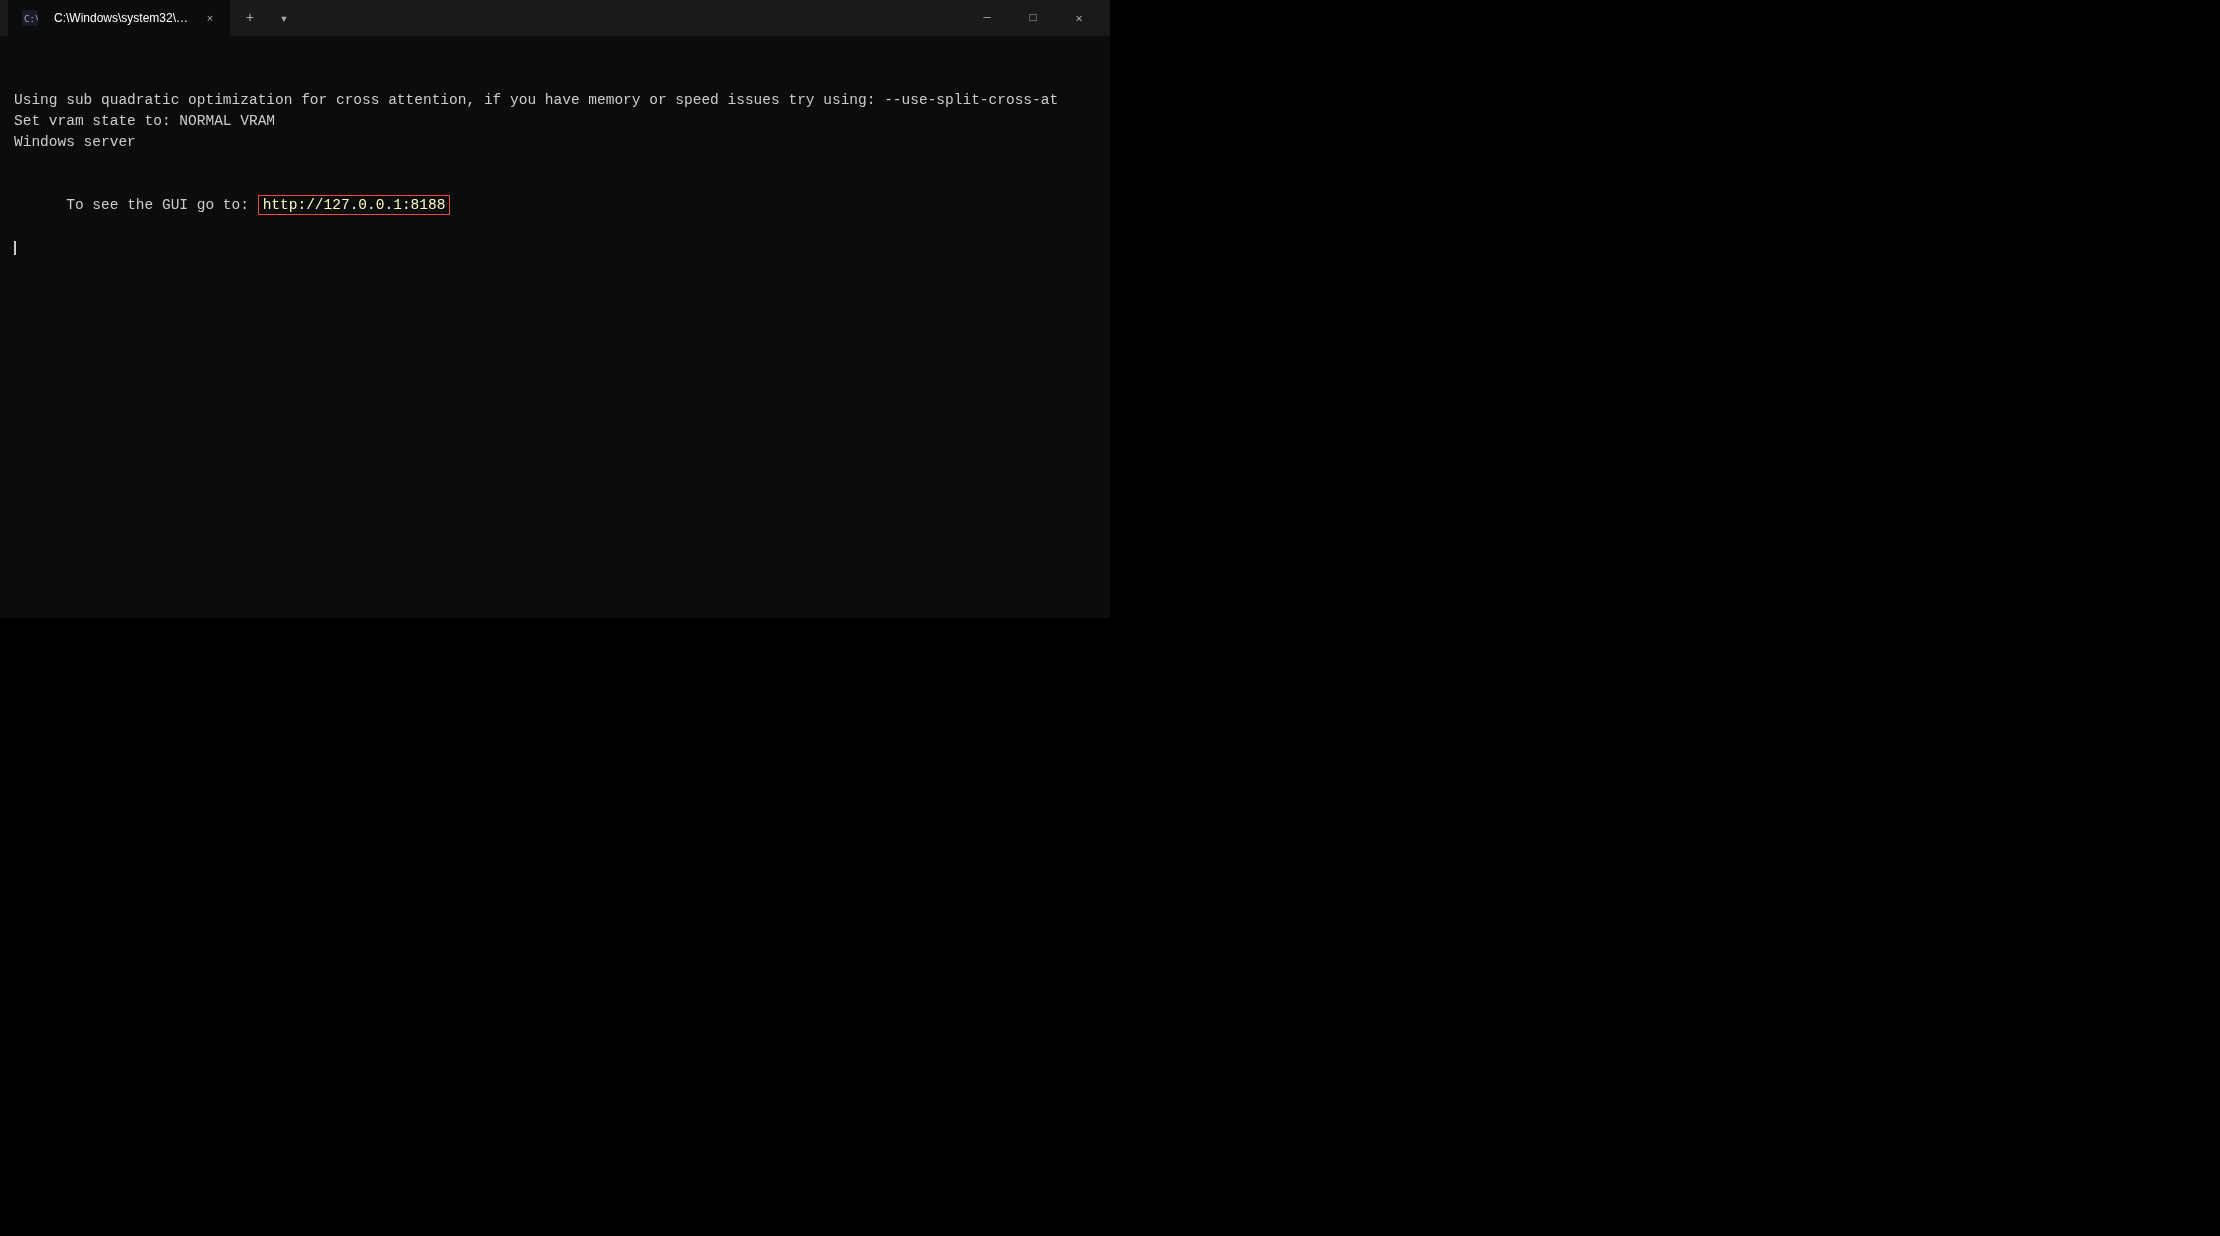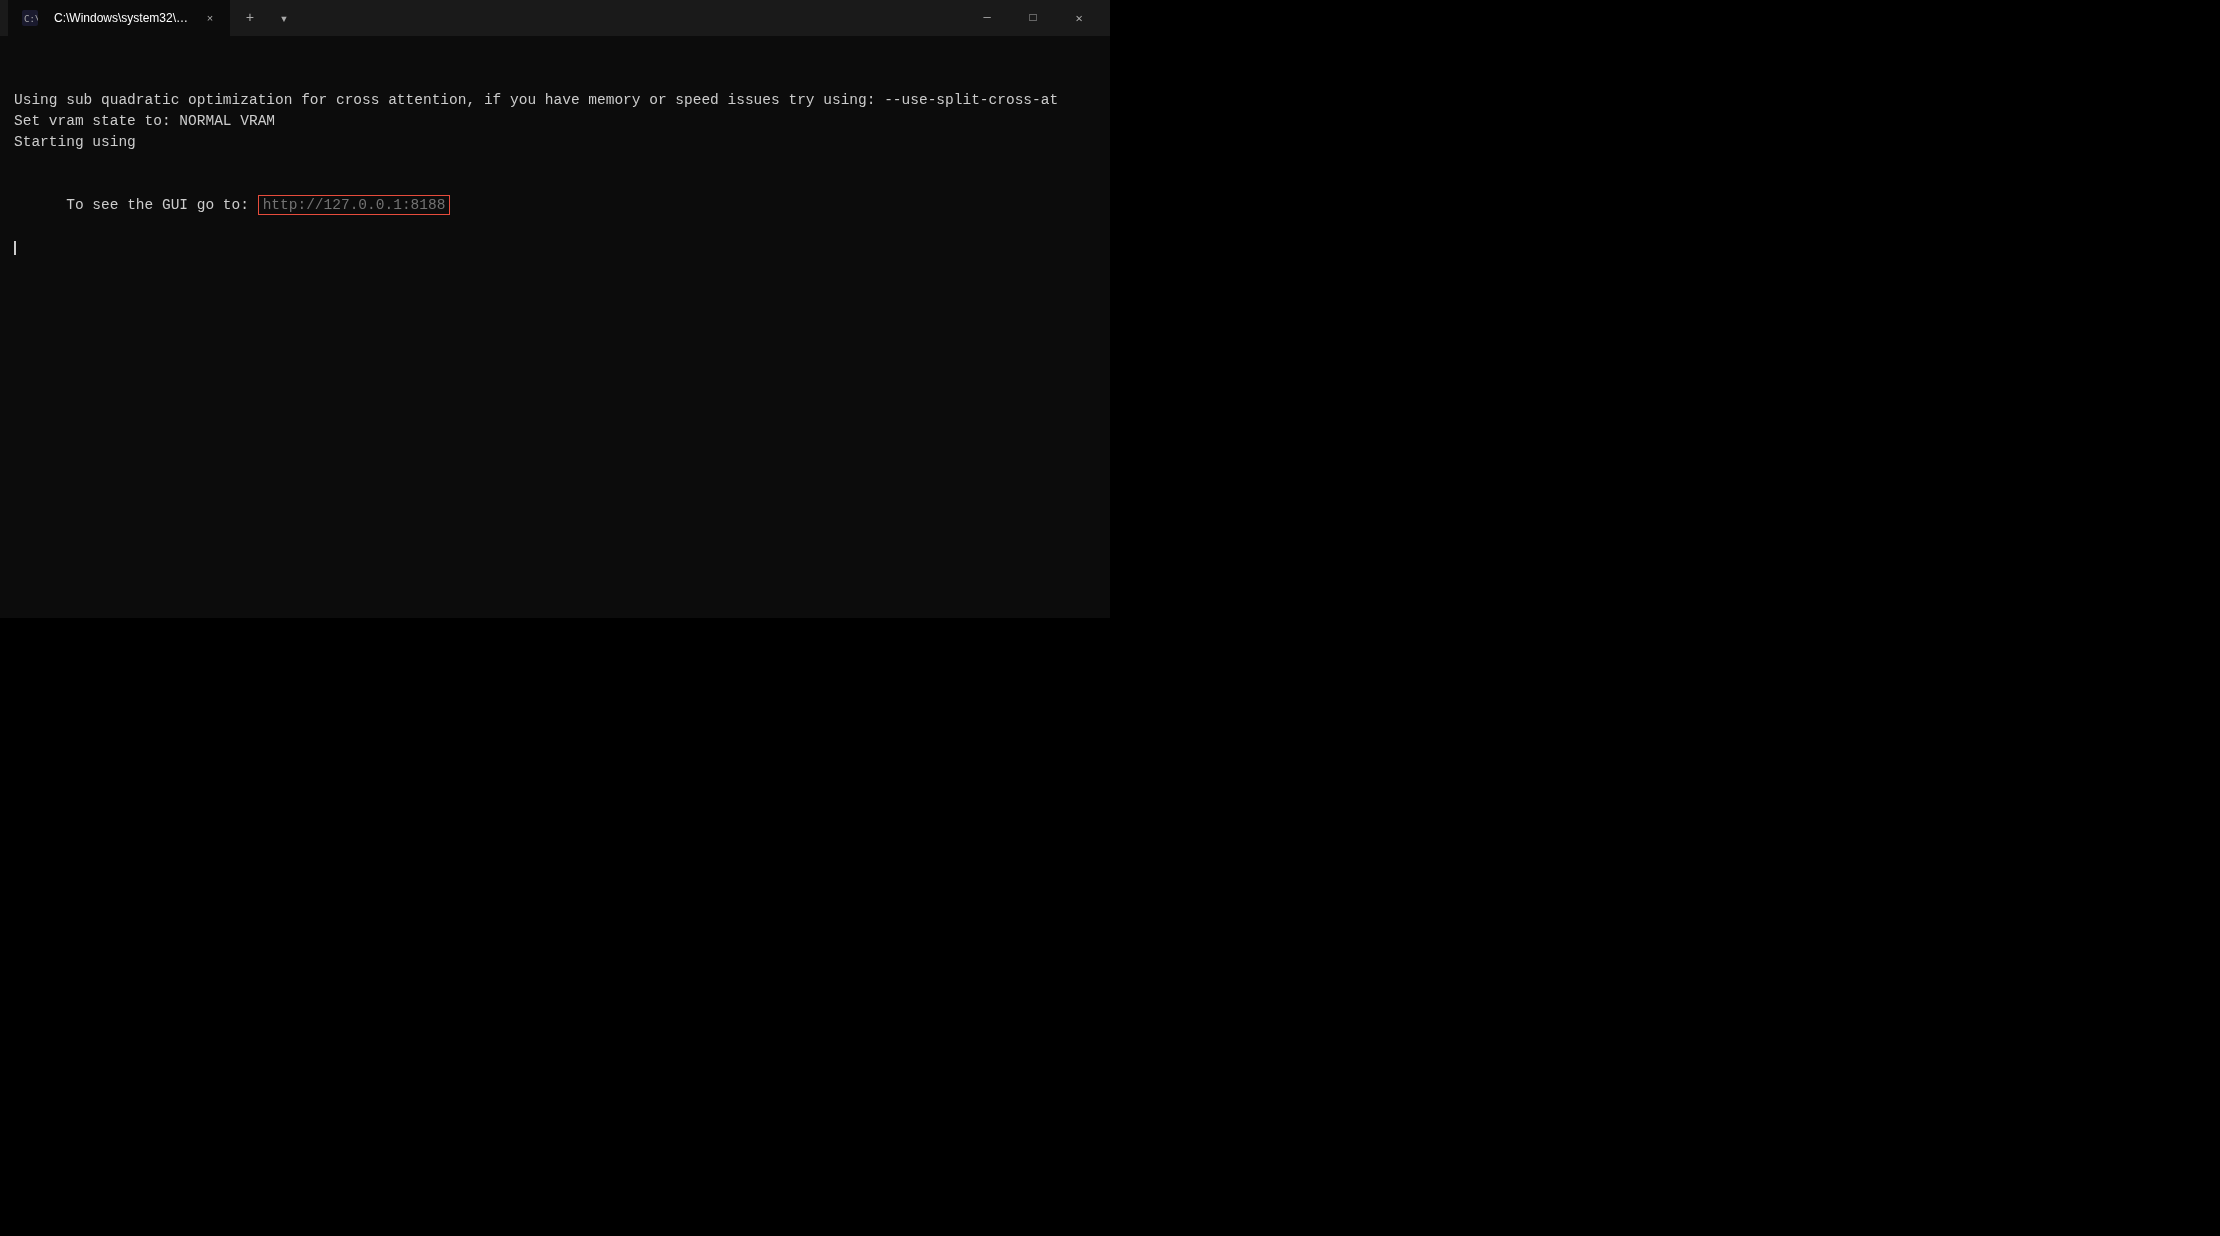--- a/index.html
+++ b/index.html
@@ -140,21 +140,21 @@
       word-break: break-all;
     }
 
     .line.blank {
       height: 1.45em;
     }
 
     .url-highlight {
       border: 1.5px solid #e74c3c;
       padding: 1px 4px;
-      color: #737373;
+      color: #fef9c3;
       text-align: center;
     }
 
     .cursor {
       display: inline-block;
       width: 2px;
       height: 1em;
       background: #cccccc;
       vertical-align: text-bottom;
       animation: blink 1s step-end infinite;
@@ -191,20 +191,20 @@
       <div class="win-btn">□</div>
       <div class="win-btn close">✕</div>
     </div>
   </div>
 
   <div class="terminal-body">
     <div class="line blank"></div>
     <div class="line blank"></div>
     <div class="line">Using sub quadratic optimization for cross attention, if you have memory or speed issues try using: --use-split-cross-at</div>
     <div class="line">Set vram state to: NORMAL VRAM</div>
-    <div class="line">Starting using</div>
+    <div class="line">Windows server</div>
     <div class="line blank"></div>
     <div class="line">
       <span>To see the GUI go to: </span><span class="url-highlight">http://127.0.0.1:8188</span>
     </div>
     <div class="line"><span class="cursor"></span></div>
   </div>
 </div>
 
 </body></html>

